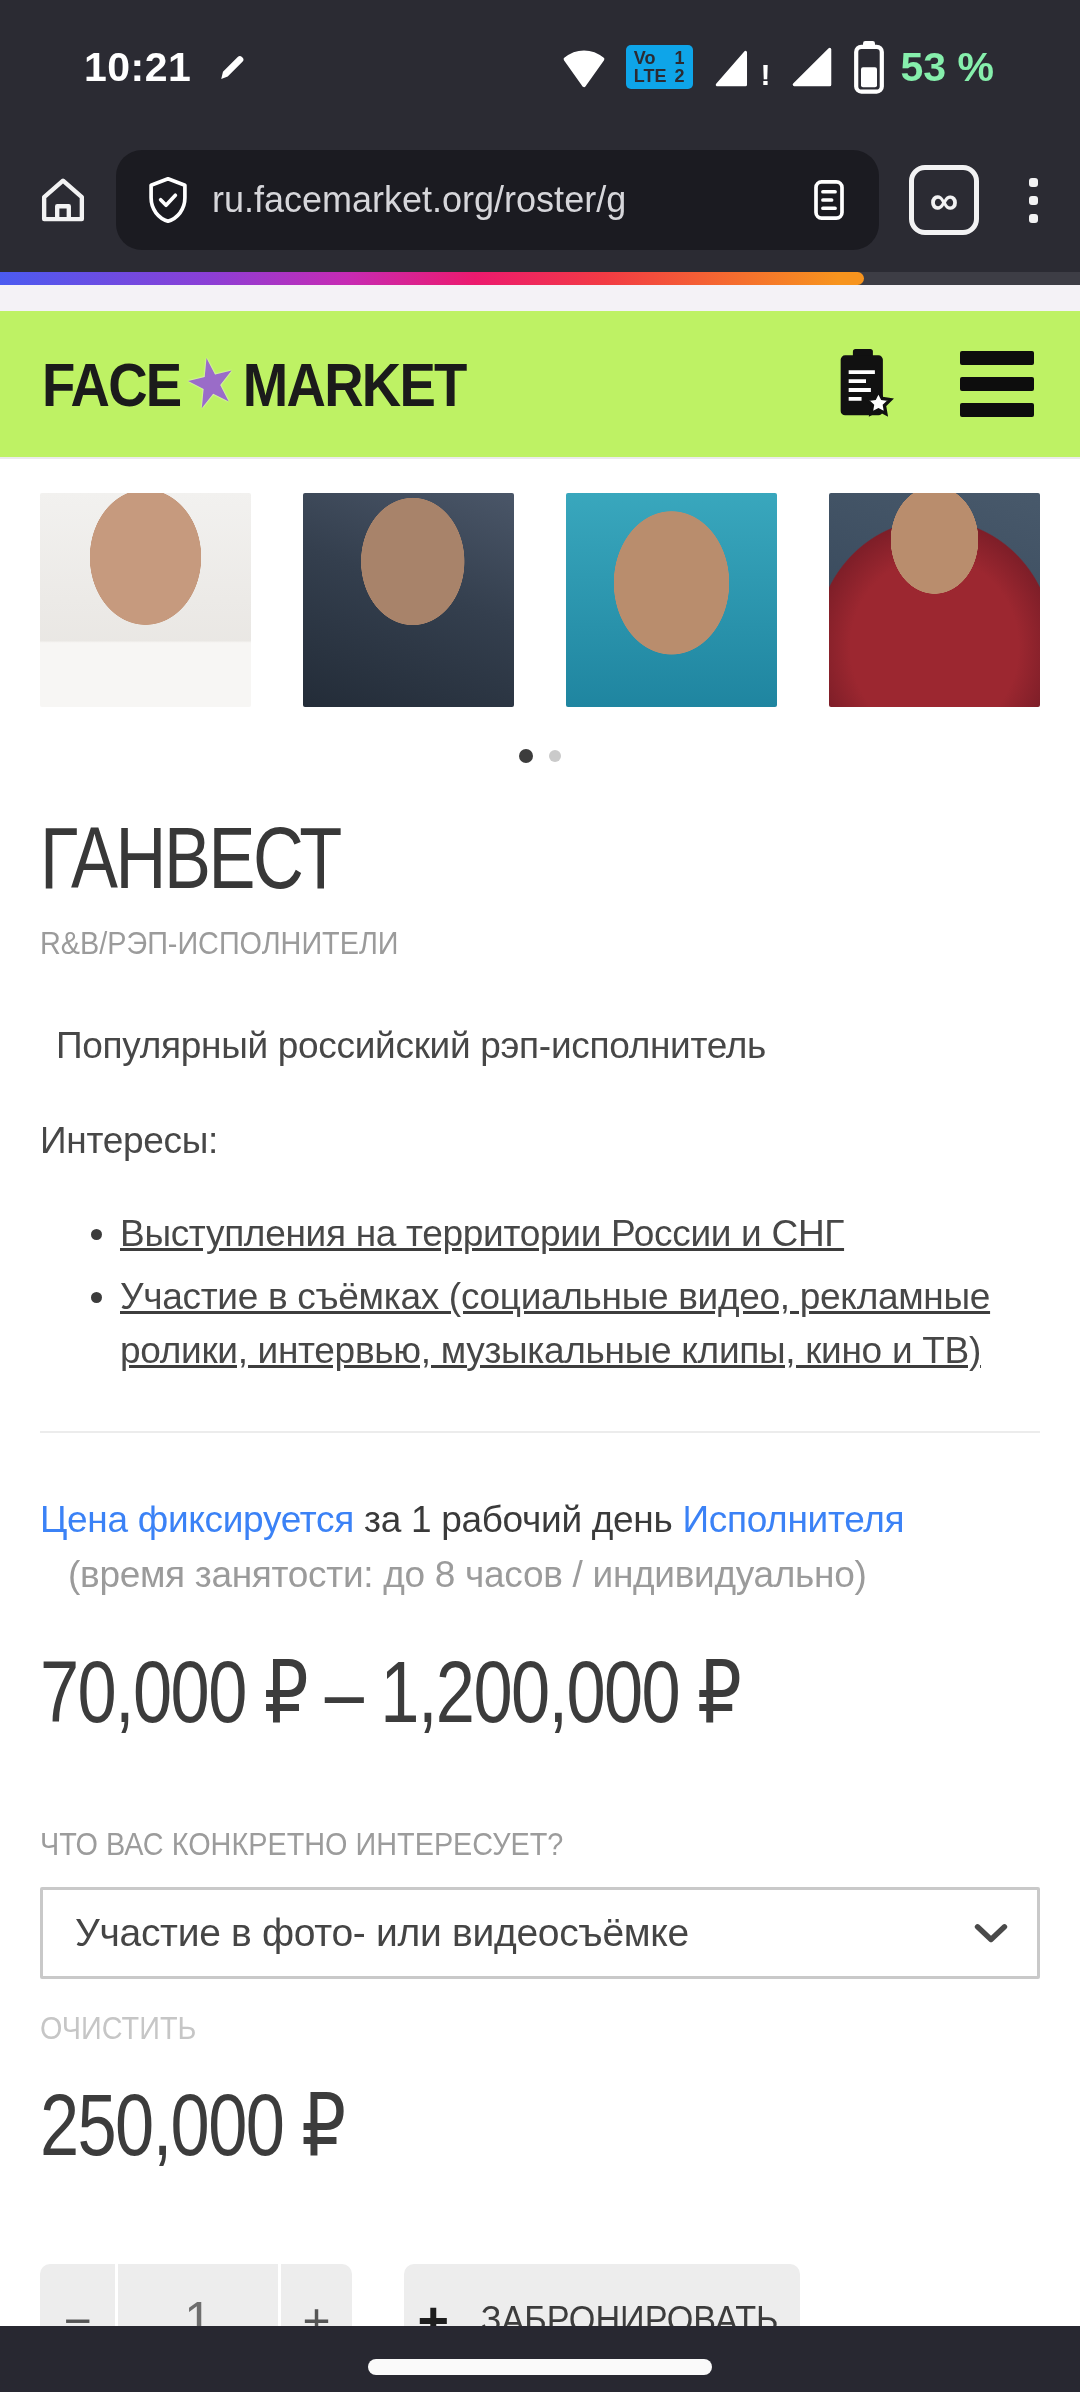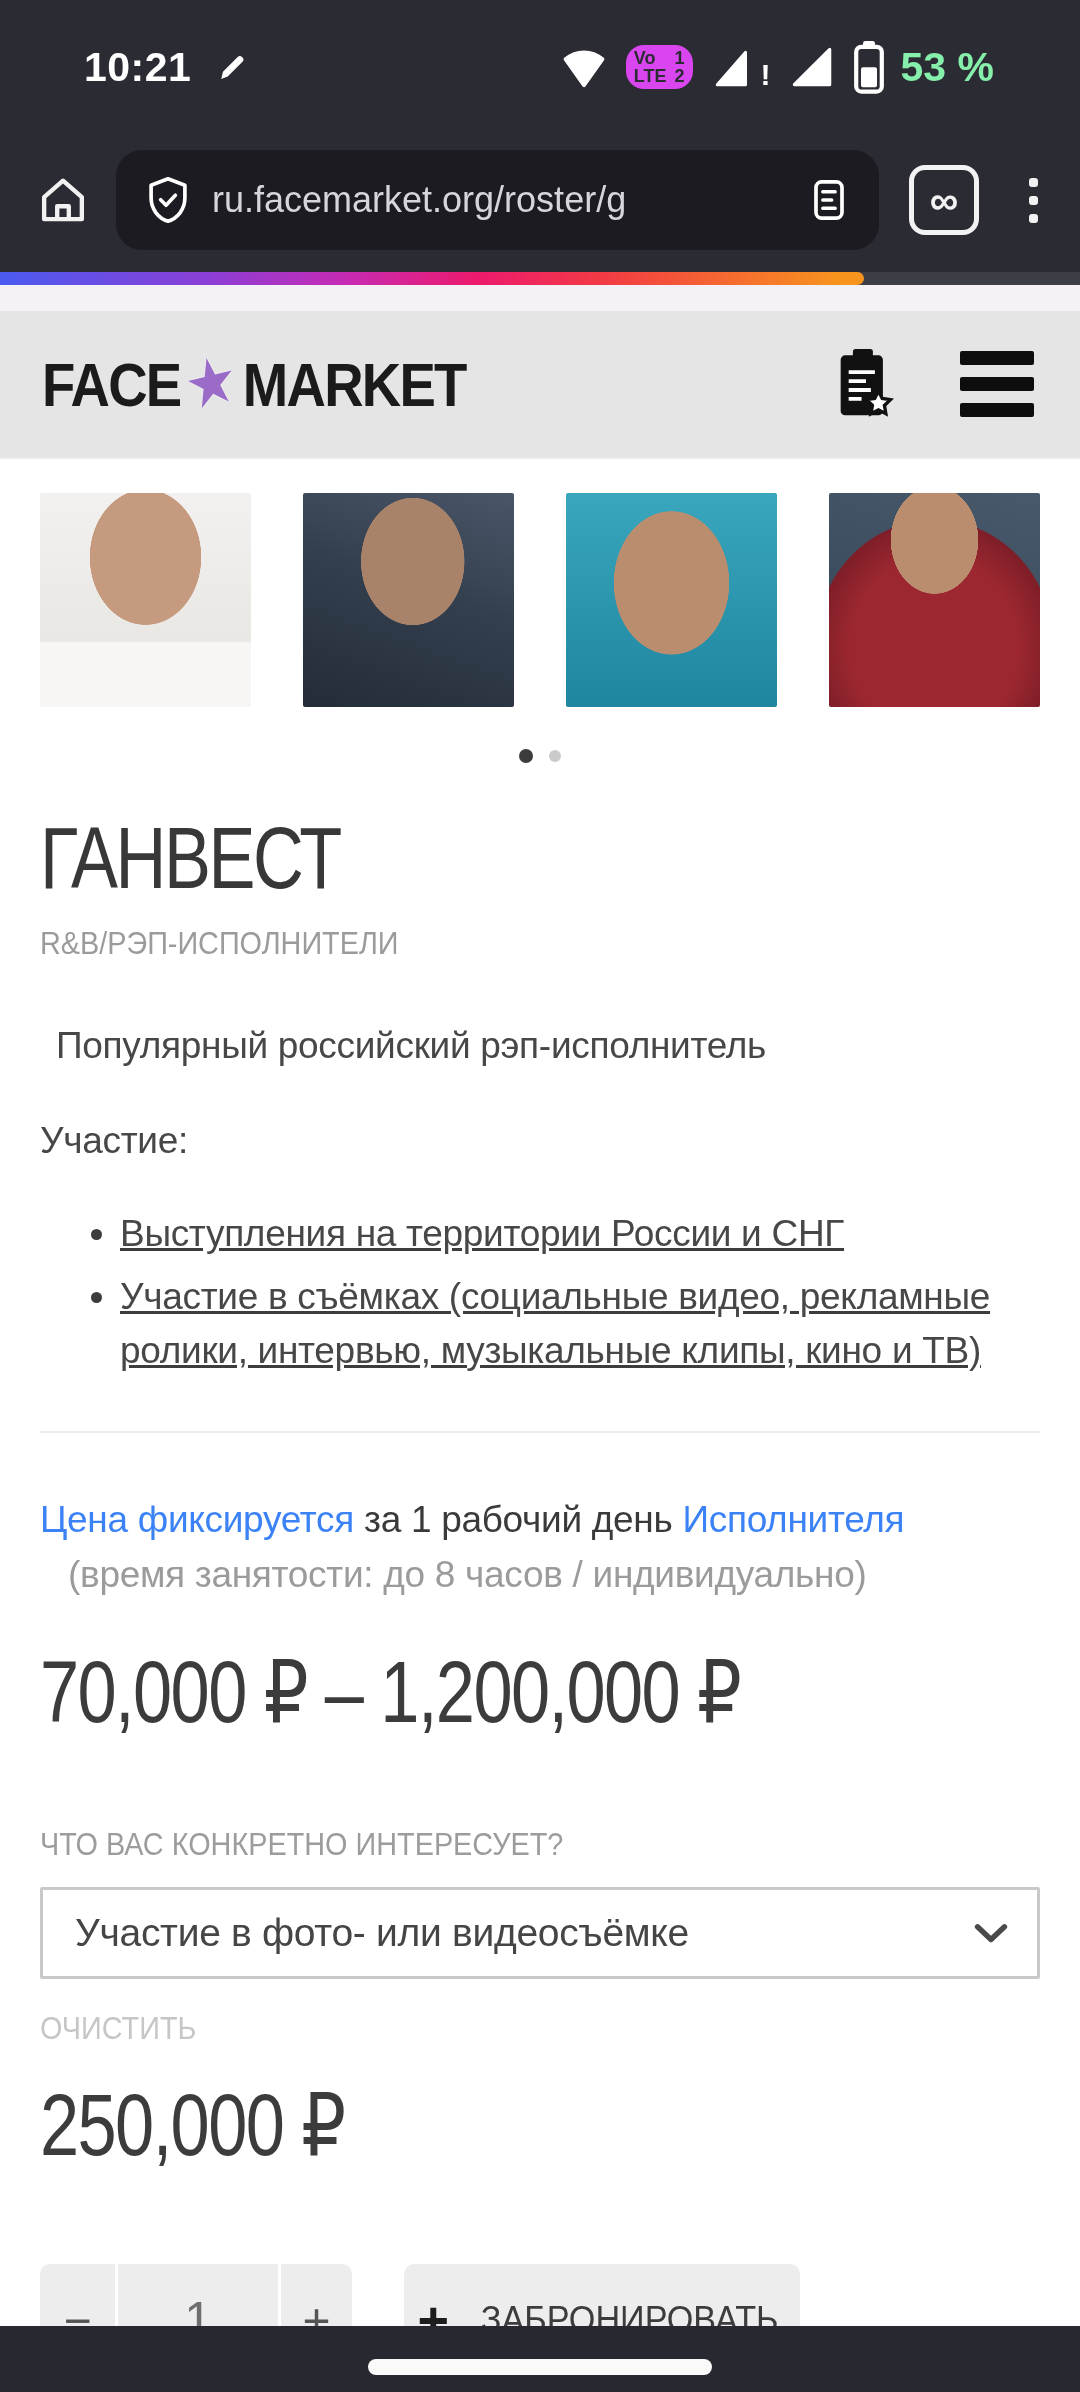--- a/index.html
+++ b/index.html
@@ -7,42 +7,42 @@
     position:relative;width:1080px;height:2392px;background:#fff;overflow:hidden;
     font-family:"Liberation Sans","DejaVu Sans",sans-serif;color:#3d3d3d;
     letter-spacing:-0.3px;
   }
   
   .chrome{background:#2b2b33;}
   .status-row{height:122px;display:flex;align-items:center;justify-content:space-between;padding:6px 86px 0 84px;}
   .status-left{display:flex;align-items:center;gap:22px;}
   .time{color:#fff;font-size:41px;font-weight:600;letter-spacing:0.5px;}
   .status-right{display:flex;align-items:center;gap:16px;}
-  .volte-badge{background:#d946ef;border-radius:18px;padding:4px 8px;display:flex;gap:8px;align-items:center;}
+  .volte-badge{background:#0ea5e9;border-radius:5px;padding:4px 8px;display:flex;gap:8px;align-items:center;}
   .volte-col{display:flex;flex-direction:column;line-height:1;}
   .volte-col span{font-size:18px;font-weight:700;color:#2b2b33;letter-spacing:0;}
   .sig-wrap{display:flex;align-items:flex-end;gap:2px;}
   .sim-alert{color:#fff;font-size:30px;font-weight:700;line-height:1;margin-bottom:2px;letter-spacing:0;}
   .pct{color:#86efac;font-size:41px;font-weight:700;letter-spacing:0;}
   .url-row{height:144px;display:flex;align-items:center;padding:0 36px 0 34px;}
   .url-pill{flex:1;height:100px;background:#1b1b21;border-radius:26px;display:flex;align-items:center;
     padding:0 24px 0 26px;margin:0 30px 0 24px;min-width:0;}
   .url-text{flex:1;color:#d6d6da;font-size:36px;white-space:nowrap;overflow:hidden;letter-spacing:0;
     -webkit-mask-image:linear-gradient(90deg,#000 88%,transparent);mask-image:linear-gradient(90deg,#000 88%,transparent);
     margin:0 18px;}
   .tabs-btn{width:60px;height:60px;border:5px solid #f2f2f3;border-radius:16px;display:flex;align-items:center;justify-content:center;}
   .tabs-btn span{color:#f2f2f3;font-size:40px;font-weight:700;line-height:1;letter-spacing:0;}
   .kebab{display:flex;flex-direction:column;gap:9px;margin-left:44px;padding:6px;}
   .kebab i{width:9px;height:9px;border-radius:3px;background:#f2f2f3;}
   .progress{height:13px;background:#3d3d45;position:relative;}
   .progress-fill{position:absolute;left:0;top:0;bottom:0;width:80%;border-radius:0 7px 7px 0;
     background:linear-gradient(90deg,#4b5bf0 0%,#8b3fd6 24%,#c62bb4 40%,#ec1a6e 55%,#f23b44 70%,#f7941e 97%);}
   
   .gap-strip{height:26px;background:#f4f2f6;}
-  .site-header{height:146px;background:#e5e5e5;border-bottom:2px solid #ebebeb;display:flex;align-items:center;
+  .site-header{height:146px;background:#bef264;border-bottom:2px solid #ebebeb;display:flex;align-items:center;
     justify-content:space-between;padding:0 42px;}
   .logo{display:flex;align-items:center;transform:scaleX(0.88);transform-origin:left center;}
   .logo-word{font-size:62px;font-weight:800;color:#1b1b1b;letter-spacing:-2px;}
   .logo-star{font-size:66px;color:#9a6cc8;margin:0 6px;transform:rotate(-12deg) translateY(-2px);
     text-shadow:0 0 2px #fff;}
   .header-icons{display:flex;align-items:center;gap:62px;}
   .burger{display:flex;flex-direction:column;gap:12px;padding:4px;}
   .burger i{width:74px;height:14px;background:#0d0d0d;border-radius:2px;}
   
   .carousel{display:flex;gap:52px;padding:34px 40px 0;}
@@ -235,21 +235,21 @@
   <div class="dots">
     <span class="dot active"></span>
     <span class="dot idle"></span>
   </div>
 
   <div class="content">
     <div class="artist-name">ГАНВЕСТ</div>
     <div class="category">R&amp;B/РЭП-ИСПОЛНИТЕЛИ</div>
 
     <p class="body-text desc">Популярный российский рэп-исполнитель</p>
-    <p class="body-text interests-label">Участие:</p>
+    <p class="body-text interests-label">Интересы:</p>
     <ul class="interests">
       <li>Выступления на территории России и СНГ</li>
       <li>Участие в съёмках (социальные видео, рекламные ролики, интервью, музыкальные клипы, кино и ТВ)</li>
     </ul>
 
     <hr class="divider">
 
     <p class="price-note">
       <span class="g">Цена фиксируется </span><span class="d">за 1 рабочий день</span><span class="g"> Исполнителя</span>
       <span class="line2">(время занятости: до 8 часов / индивидуально)</span>

